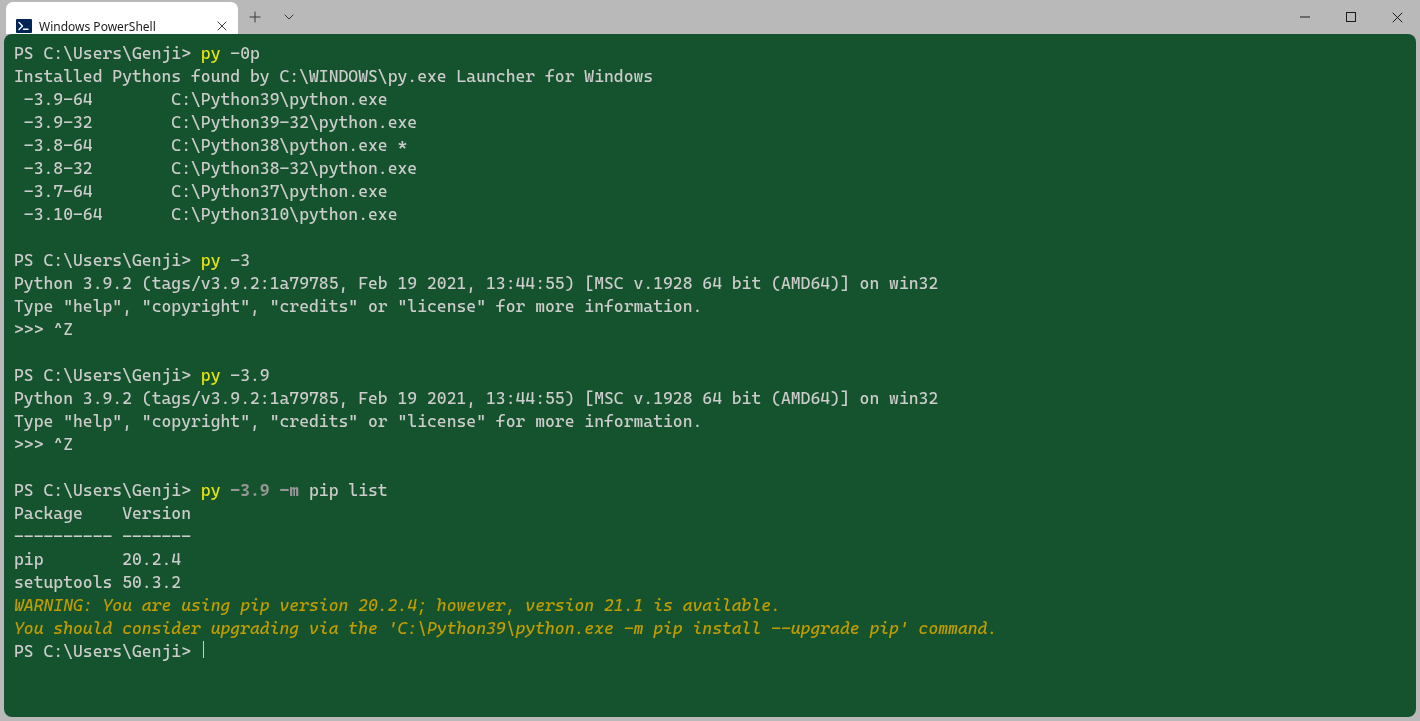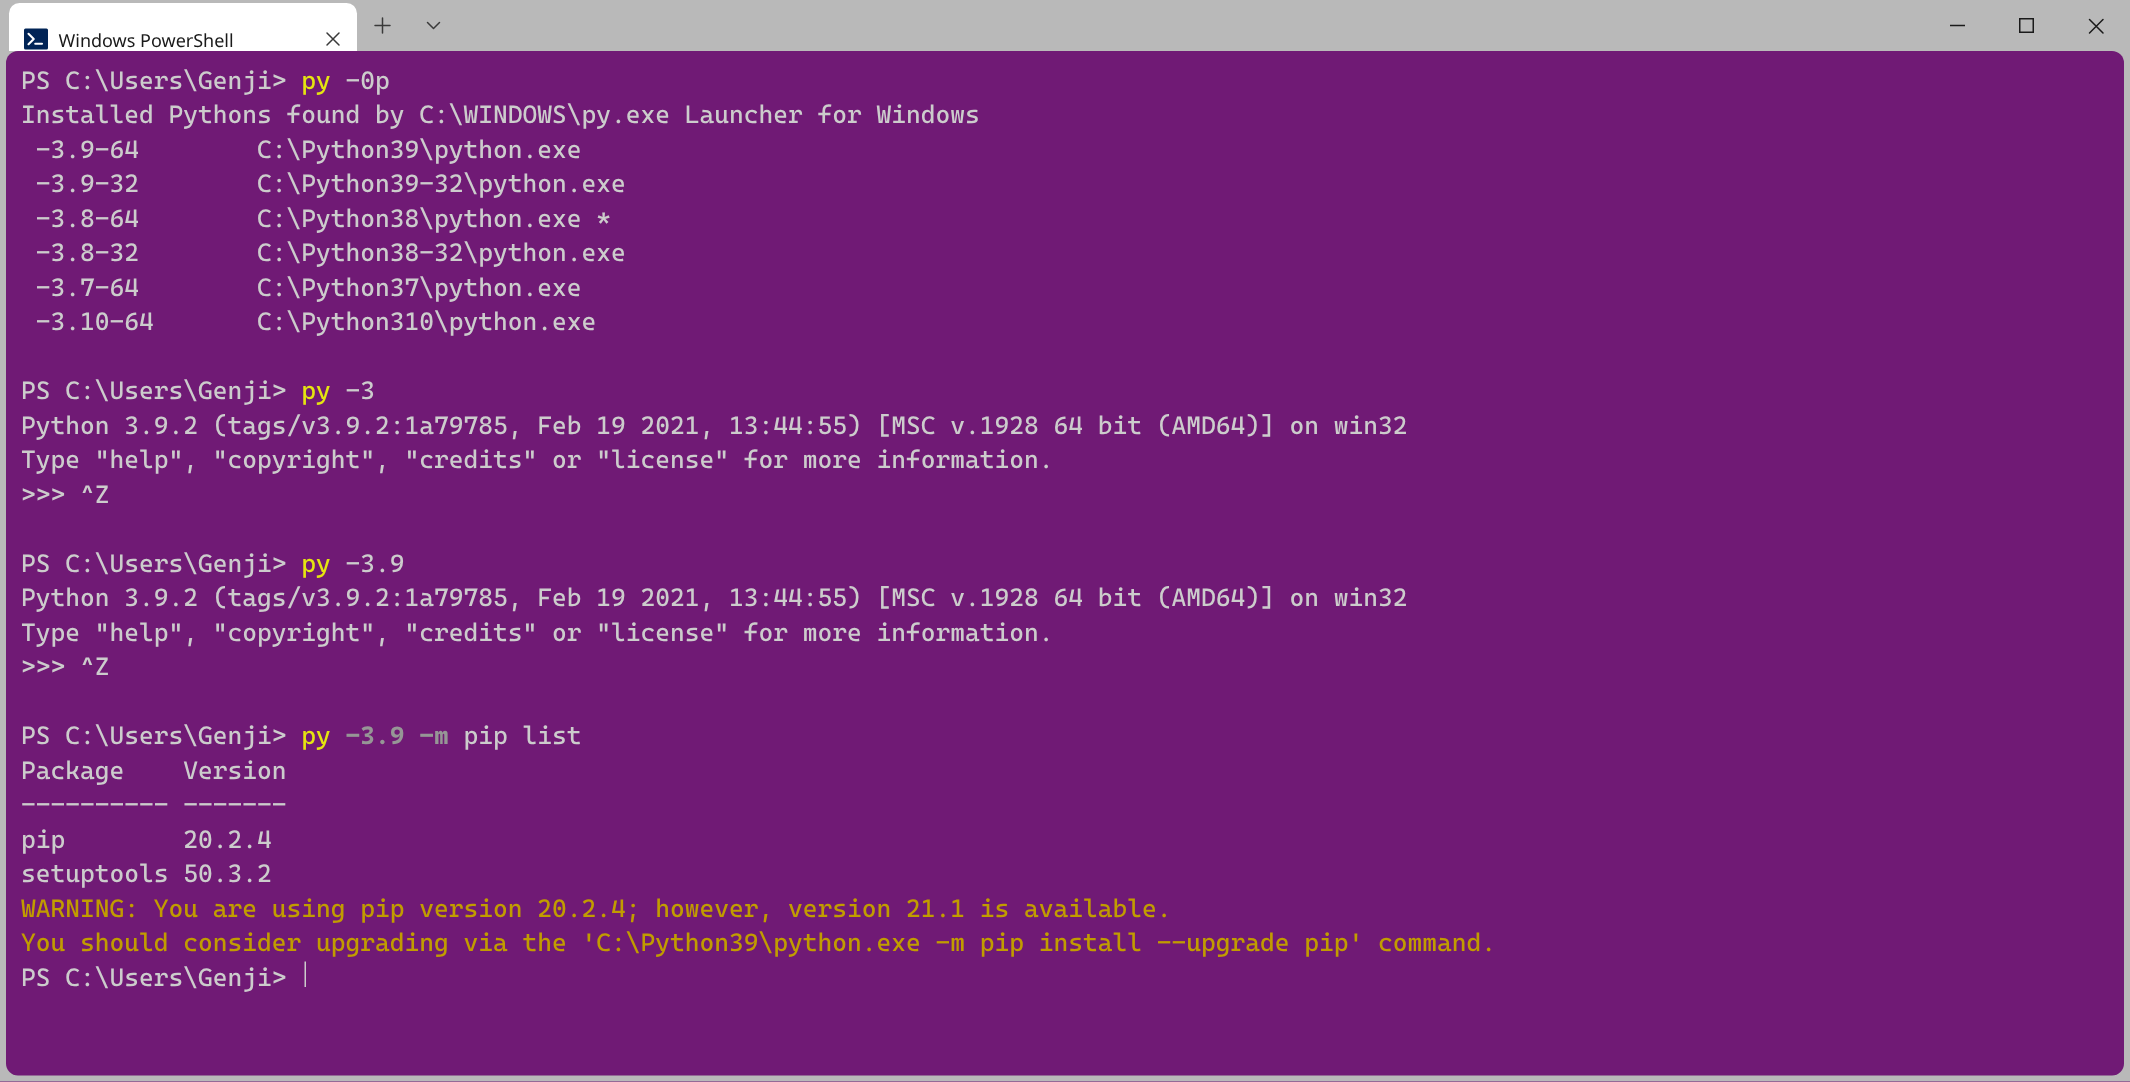--- a/index.html
+++ b/index.html
@@ -73,34 +73,34 @@
       height: 34px;
       display: inline-flex;
       align-items: center;
       justify-content: center;
       color: #1a1a1a;
       cursor: pointer;
     }
     .terminal {
       position: absolute;
       left: 4px; right: 4px; bottom: 4px; top: 34px;
-      background: #701a75;
+      background: #14532d;
       border-radius: 8px;
       padding: 8px 10px;
       font-family: "Cascadia Mono", "Consolas", monospace;
       font-size: 16.8px;
       line-height: 23px;
       color: #cccccc;
       white-space: pre;
       overflow: hidden;
     }
     .prompt { color: #cccccc; }
     .cmd-yellow { color: #e5e510; }
     .cmd-gray { color: #969696; font-weight: bold; }
-    .warn { color: #c19c00; }
+    .warn { color: #c19c00; font-style: italic; }
     .cursor {
       display: inline-block;
       width: 1px;
       height: 17px;
       background: #cccccc;
       vertical-align: -1px;
       margin-left: 2px;
     }
     .row { display: block; }
   </style>

